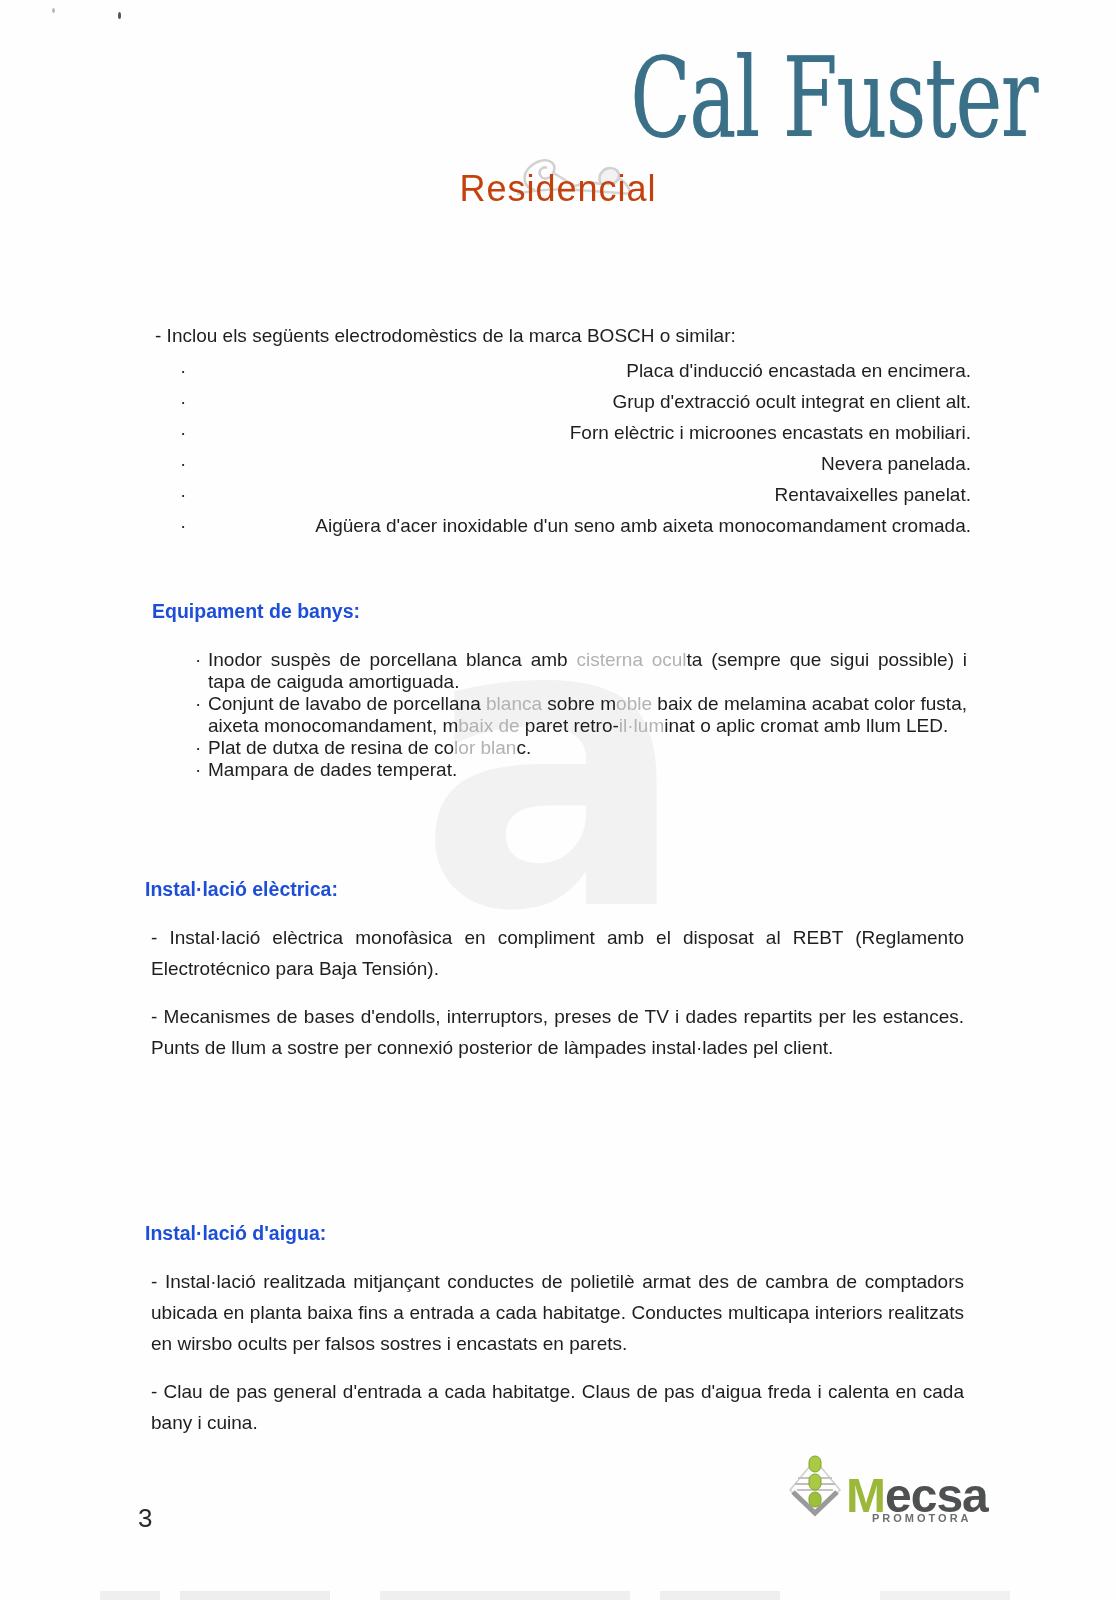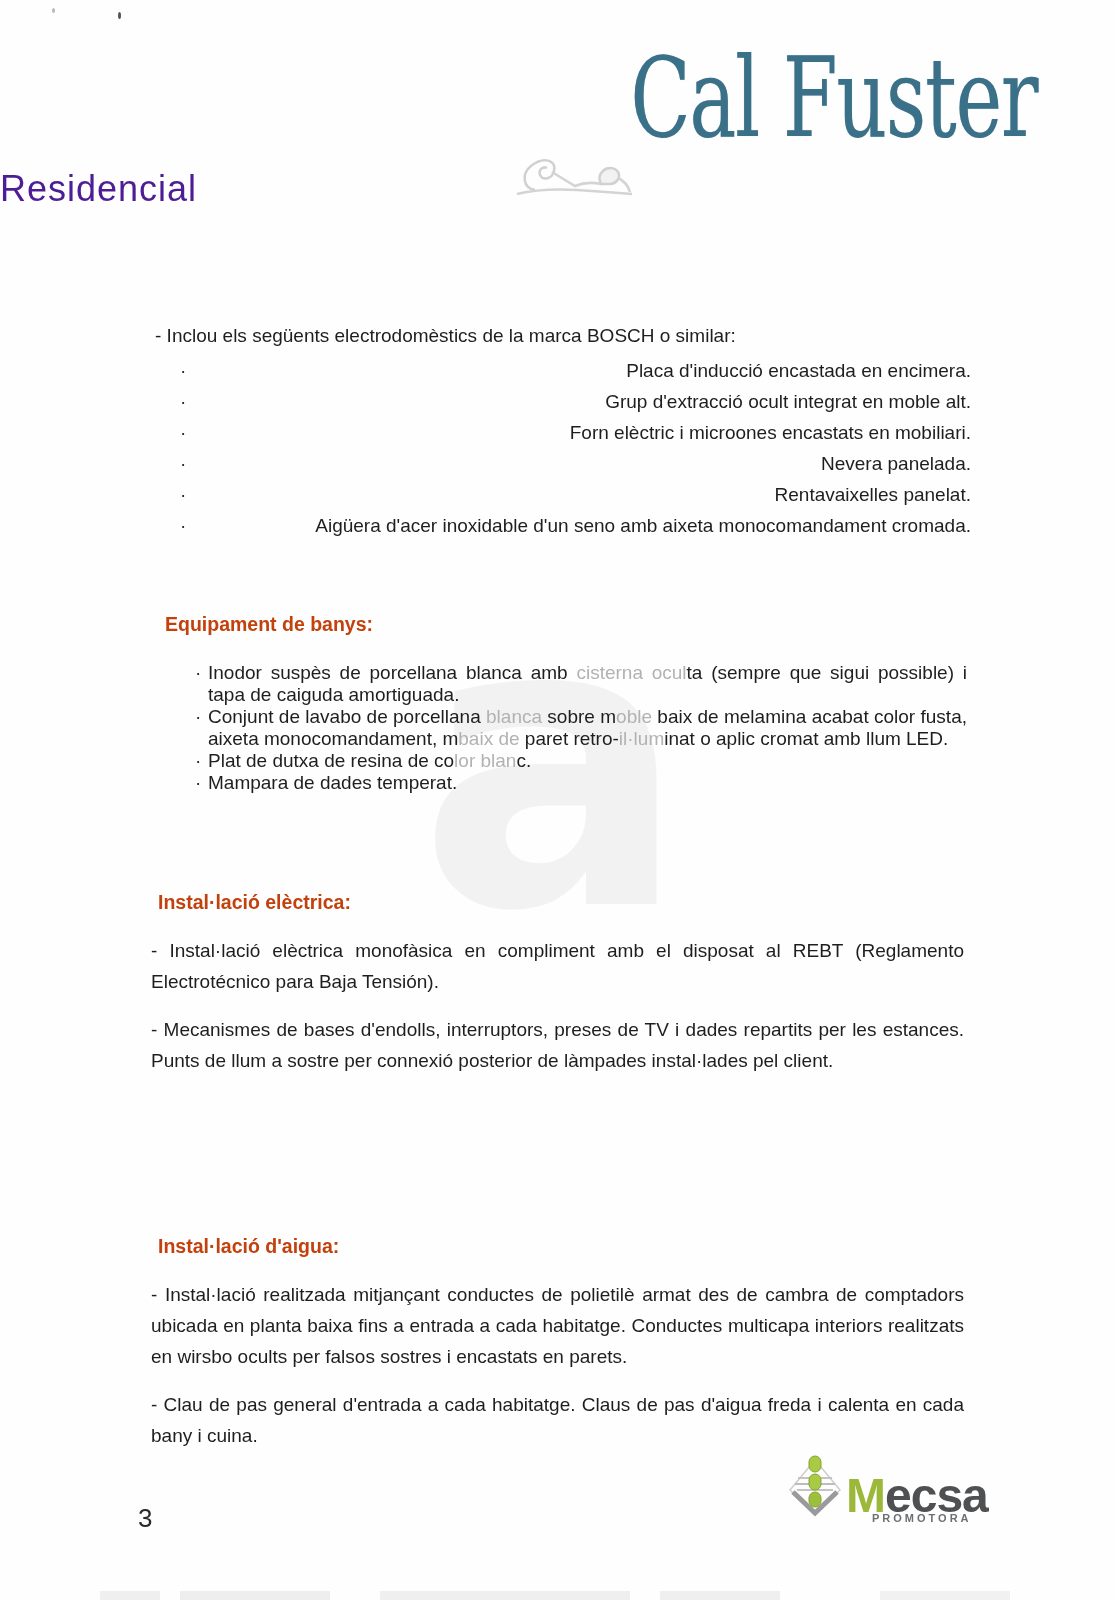--- a/index.html
+++ b/index.html
@@ -18,35 +18,35 @@
   .logo-title{
     display:inline-block;
     font-family:"DejaVu Serif",serif;
     font-size:110px;line-height:1.1;color:#3b7089;
     transform:scaleX(0.72);transform-origin:center;
     letter-spacing:-2px;white-space:nowrap;
     text-shadow:0 0 1px rgba(59,112,137,.4);
   }
   .plane-svg{position:absolute;left:497px;top:96px;width:150px;height:72px;opacity:.75;}
   .logo-sub{
-    position:absolute;top:168px;left:0;width:100%;
-    font-size:36px;color:#4c1d95;letter-spacing:1px;font-weight:400;
+    position:absolute;top:168px;left:0;width:100%;text-align:center;
+    font-size:36px;color:#c2410c;letter-spacing:1px;font-weight:400;
   }
 
   
   .watermark{
     position:absolute;left:418px;top:566px;
     font-family:"DejaVu Sans",sans-serif;font-weight:bold;
     font-size:400px;line-height:1;color:rgba(80,80,80,0.065);
     pointer-events:none;user-select:none;
   }
 
   
   .body-text{font-size:19px;line-height:31px;color:#1e1e1e;}
-  .sec-heading{font-size:19.5px;font-weight:bold;color:#c2410c;margin:13px;}
+  .sec-heading{font-size:19.5px;font-weight:bold;color:#1d4ed8;margin:0;}
   .faded{color:#b2b2b2;}
 
   #appliances{position:absolute;left:155px;top:320px;width:820px;}
   #appliances .intro{margin:0 0 0 0;}
   #appliances .sub-items{margin:4px;padding:0;list-style:none;text-align:right;}
   #appliances .sub-items .li{position:relative;padding-left:11px;margin-left:21px;}
   #appliances .sub-items .li::before{content:"·";position:absolute;left:0;top:0;color:#2a2a2a;}
 
   #banys{position:absolute;left:152px;top:596px;width:815px;}
   #banys .bullets{margin-top:22px;margin-left:43px;}
@@ -104,21 +104,21 @@
     <div class="logo-title">Cal Fuster</div>
   </div>
   <div class="logo-sub">Residencial</div>
 
   <div class="watermark">a</div>
 
   <div id="appliances" class="body-text">
     <div class="intro">- Inclou els següents electrodomèstics de la marca BOSCH o similar:</div>
     <div class="sub-items">
         <div class="li">Placa d'inducció encastada en encimera.</div>
-        <div class="li">Grup d'extracció ocult integrat en moble alt.</div>
+        <div class="li">Grup d'extracció ocult integrat en client alt.</div>
         <div class="li">Forn elèctric i microones encastats en mobiliari.</div>
         <div class="li">Nevera panelada.</div>
         <div class="li">Rentavaixelles panelat.</div>
         <div class="li">Aigüera d'acer inoxidable d'un seno amb aixeta monocomandament cromada.</div>
       </div>
   </div>
 
   <div id="banys" class="body-text">
     <h2 class="sec-heading">Equipament de banys:</h2>
     <div class="bullets">

